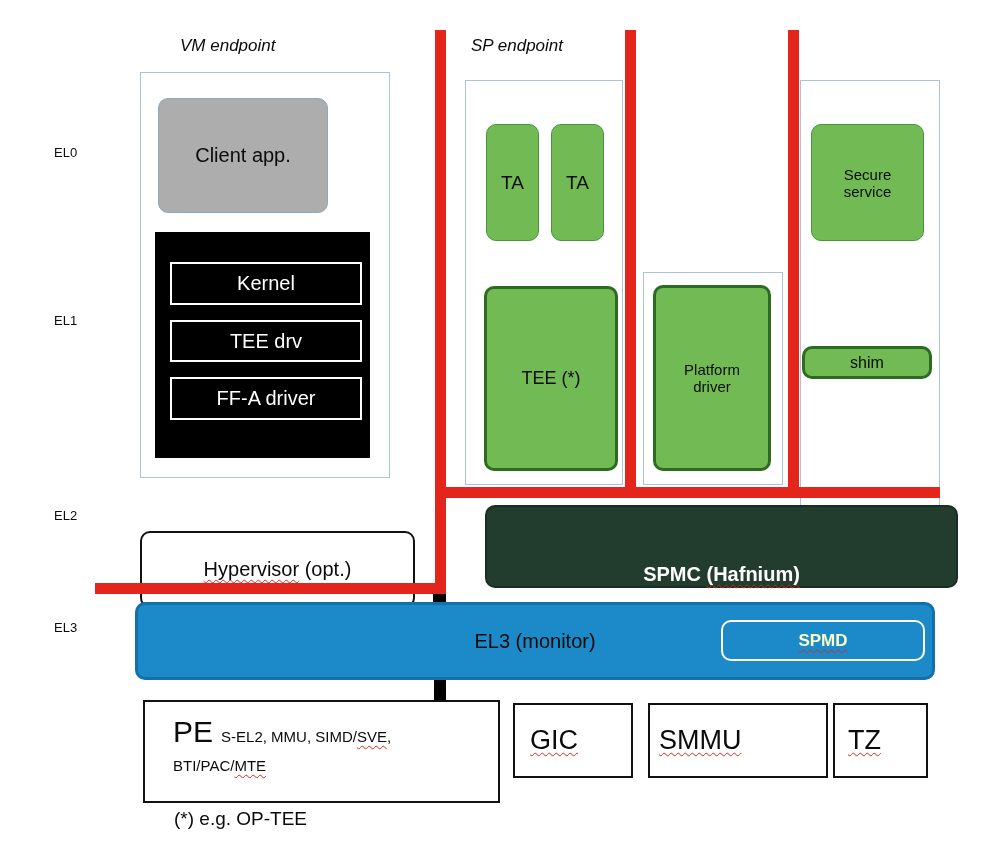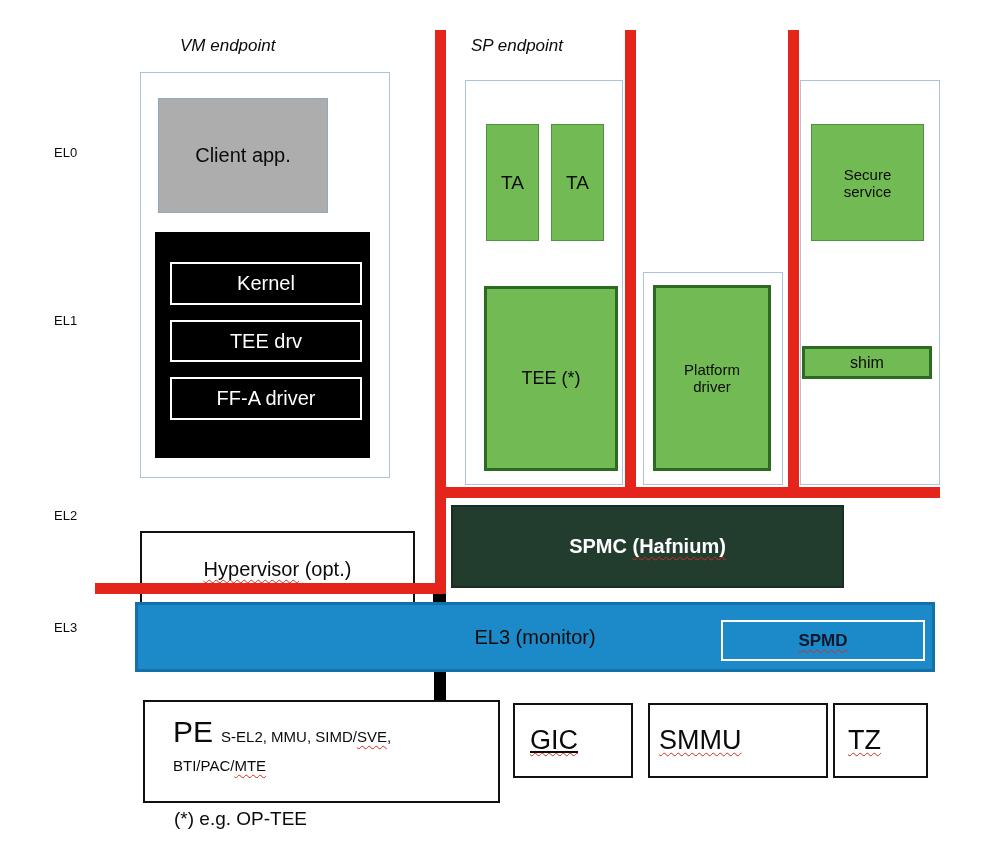--- a/index.html
+++ b/index.html
@@ -6,32 +6,32 @@
   html,body { background:#ffffff; }
   .canvas {
     position:relative; width:997px; height:858px; background:#fff;
     font-family:"Liberation Sans","DejaVu Sans",sans-serif; color:#0b0b0b;
     overflow:hidden;
   }
   .txt { position:absolute; white-space:nowrap; }
   .italic { font-style:italic; }
   .el-label { font-size:13px; }
   .container-box { position:absolute; border:1px solid var(--container-border,#a9c4da); background:#fff; z-index:1; }
-  .flexc { display:flex; align-items:center; justify-content:center; text-align:center; }
+  .flexc { display:flex; align-items:center; justify-content:center; text-align:center;border-radius:10px; }
   .green { position:absolute; background:var(--green,#72bb54); border:1px solid var(--green-border,#4a9440); z-index:2; }
   .green-thick { position:absolute; background:var(--green,#72bb54); border:3px solid var(--green-border-dark,#2e6b22); z-index:2; }
   .redline { position:absolute; background:var(--red,#e4251c); z-index:5; }
   .nub { position:absolute; background:#000; z-index:1; }
   .gray-box { position:absolute; background:var(--client-gray,#adadad); border:1px solid #8fa8bc; z-index:2; font-size:20px; }
   .kstack { position:absolute; background:#000; z-index:2; }
   .kbox { position:absolute; background:#000; border:2px solid #fff; color:#fff; font-size:20px; display:flex; align-items:center; justify-content:center; }
   .white-box { position:absolute; background:#fff; border:2px solid #111; z-index:2; }
   .spmc { position:absolute; background:var(--spmc-bg,#223c2e); border:2px solid #182e22; color:#fff; font-weight:bold; font-size:20px; z-index:2; }
   .el3box { position:absolute; background:var(--el3-blue,#1c8ac9); border:3px solid #1470a8; font-size:20px; z-index:2; }
-  .spmd { position:absolute; background:var(--el3-blue,#1c8ac9); border:2px solid #fff; font-weight:bold; font-size:17px; color:#0f172a; }
+  .spmd { position:absolute; background:var(--el3-blue,#1c8ac9); border:2px solid #fff; font-weight:bold; font-size:17px; color:#fef9c3; }
   .squiggle {
     text-decoration-line:underline;
     text-decoration-style:wavy;
     text-decoration-color:#d42a20;
     text-decoration-thickness:1px;
     text-underline-offset:3px;
     text-decoration-skip-ink:none;
   }
   .hw-label { font-size:27px; }
   .pe-big { font-size:30px; margin-right:8px; }
@@ -79,58 +79,58 @@
       <span>TEE (*)</span>
     </div>
   </div>
 
   <div class="container-box" style="left:643px; top:272px; width:140px; height:213px;">
     <div class="green-thick flexc" style="left:9px; top:12px; width:118px; height:186px; font-size:15px;">
       <span style="max-width:80px; display:inline-block;">Platform driver</span>
     </div>
   </div>
 
-  <div class="container-box" style="left:800px; top:80px; width:140px; height:405px;">
+  <div class="container-box" style="left:800px; top:80px; width:140px; height:489px;">
     <div class="green flexc" style="left:10px; top:43px; width:113px; height:117px; font-size:15px;">
       <span style="max-width:62px; display:inline-block;">Secure service</span>
     </div>
     <div class="green-thick flexc" style="left:1px; top:265px; width:130px; height:33px; font-size:16px;">
       <span>shim</span>
     </div>
   </div>
 
   <div class="redline" style="left:435px; top:30px; width:11px; height:564px;"></div>
   <div class="redline" style="left:625px; top:30px; width:11px; height:468px;"></div>
   <div class="redline" style="left:788px; top:30px; width:11px; height:468px;"></div>
   <div class="redline" style="left:441px; top:487px; width:499px; height:11px;"></div>
   <div class="redline" style="left:95px; top:583px; width:351px; height:11px;"></div>
 
   <div class="white-box flexc" style="left:140px; top:503px; width:275px; height:77px; font-size:20px;margin-top:28px;">
     <span><span class="squiggle">Hypervisor</span><span> (opt.)</span></span>
   </div>
 
-  <div class="spmc flexc" style="left:451px; top:505px; width:393px; height:83px;">
+  <div class="spmc flexc" style="left:485px; top:505px; width:473px; height:83px;align-items:flex-end;">
     <span><span>SPMC </span><span class="squiggle">(Hafnium)</span></span>
   </div>
 
   <div class="nub" style="left:433px; top:588px; width:13px; height:16px;"></div>
   <div class="nub" style="left:434px; top:670px; width:12px; height:32px;"></div>
 
-  <div class="el3box flexc" style="left:135px; top:602px; width:800px; height:70px;">
+  <div class="el3box flexc" style="left:135px; top:602px; width:800px; height:78px;">
     <span>EL3 (monitor)</span>
     <div class="spmd flexc" style="left:583px; top:15px; width:204px; height:41px;">
       <span class="squiggle">SPMD</span>
     </div>
   </div>
 
   <div class="white-box" style="left:143px; top:700px; width:357px; height:103px; padding:8px 12px 0 28px; line-height:1.45;">
     <span class="pe-big">PE</span><span class="pe-small"><span>S-EL2, MMU, SIMD/</span><span class="squiggle">SVE</span><span>,</span><br><span>BTI/PAC/</span><span class="squiggle">MTE</span></span>
   </div>
 
-  <div class="white-box hw-label" style="left:513px; top:703px; width:120px; height:75px; display:flex; align-items:center; padding-left:15px;text-decoration:underline;">
+  <div class="white-box hw-label" style="left:513px; top:703px; width:120px; height:75px; display:flex; align-items:center; padding-left:15px;">
     <span class="squiggle">GIC</span>
   </div>
   <div class="white-box hw-label" style="left:648px; top:703px; width:180px; height:75px; display:flex; align-items:center; padding-left:9px;">
     <span class="squiggle">SMMU</span>
   </div>
   <div class="white-box hw-label" style="left:833px; top:703px; width:95px; height:75px; display:flex; align-items:center; padding-left:13px;">
     <span class="squiggle">TZ</span>
   </div>
 
   <div class="txt" style="left:174px; top:808px; font-size:19px;">(*) e.g. OP-TEE</div>

